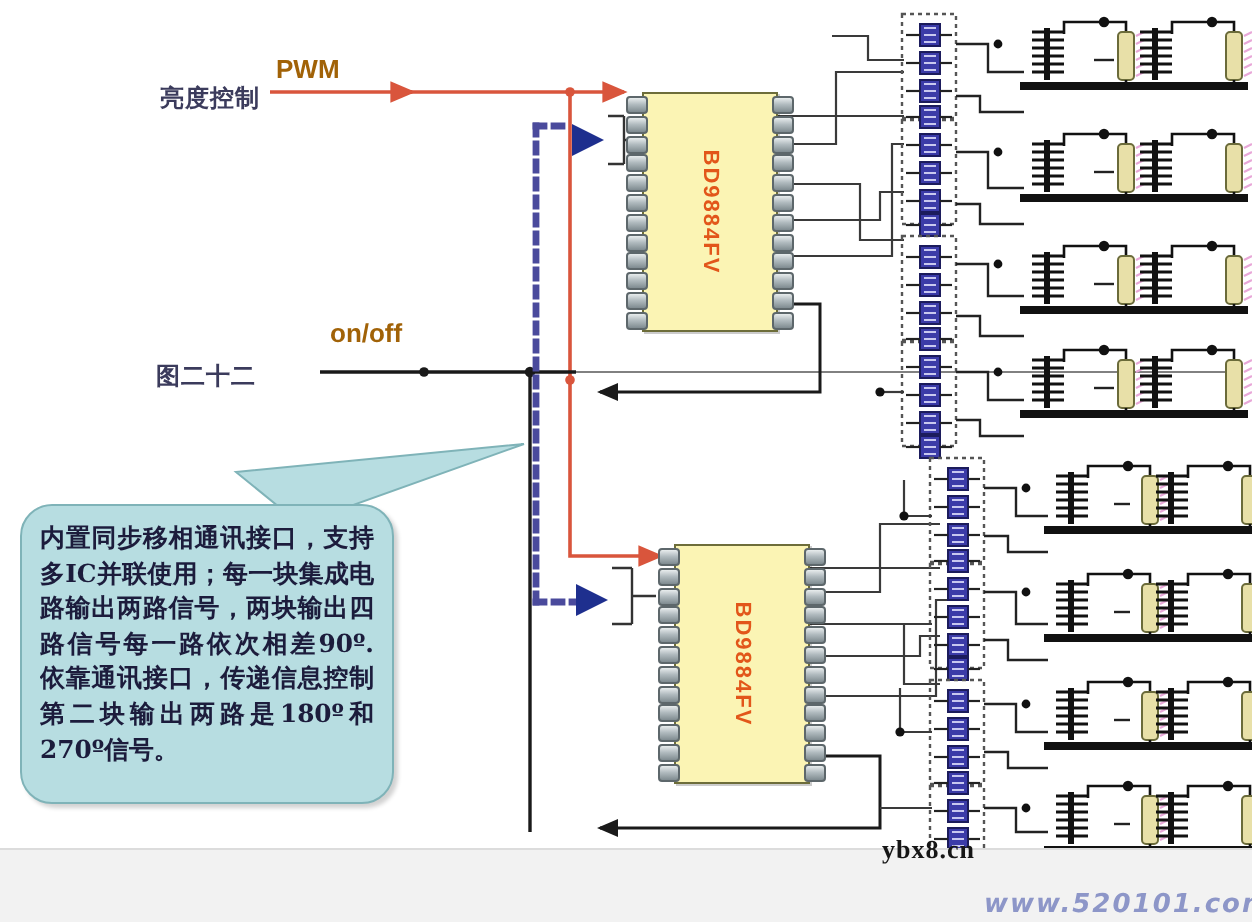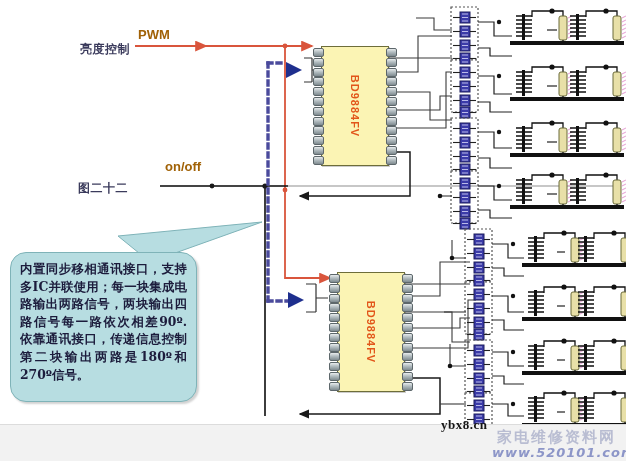--- a/index.html
+++ b/index.html
@@ -391,16 +391,15 @@
   <div class="abs en-label" id="lbl-onoff">on/off</div>
 
   <div class="abs" id="callout">
     <div id="callout-text">内置同步移相通讯接口，支持多IC并联使用；每一块集成电路输出两路信号，两块输出四路信号每一路依次相差90º. 依靠通讯接口，传递信息控制第二块输出两路是180º和270º信号。</div>
   </div>
 
 
   <div class="abs" id="caption-strip"></div>
 
   <div class="abs" id="wm-ybx8">ybx8.cn</div>
-  <div class="abs" id="wm-cn-site">家电维修资料网</div>
   <div class="abs" id="wm-url-site">www.520101.com</div>
 
 </div>
 
 </body></html>

